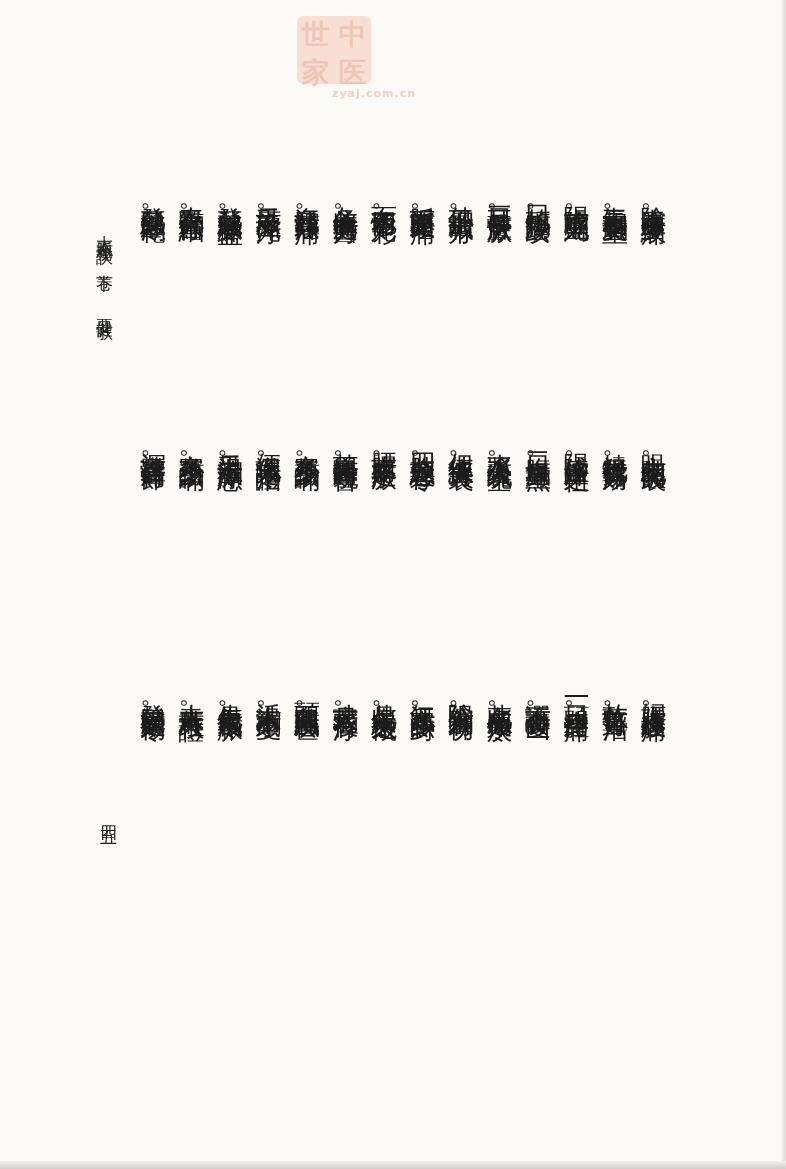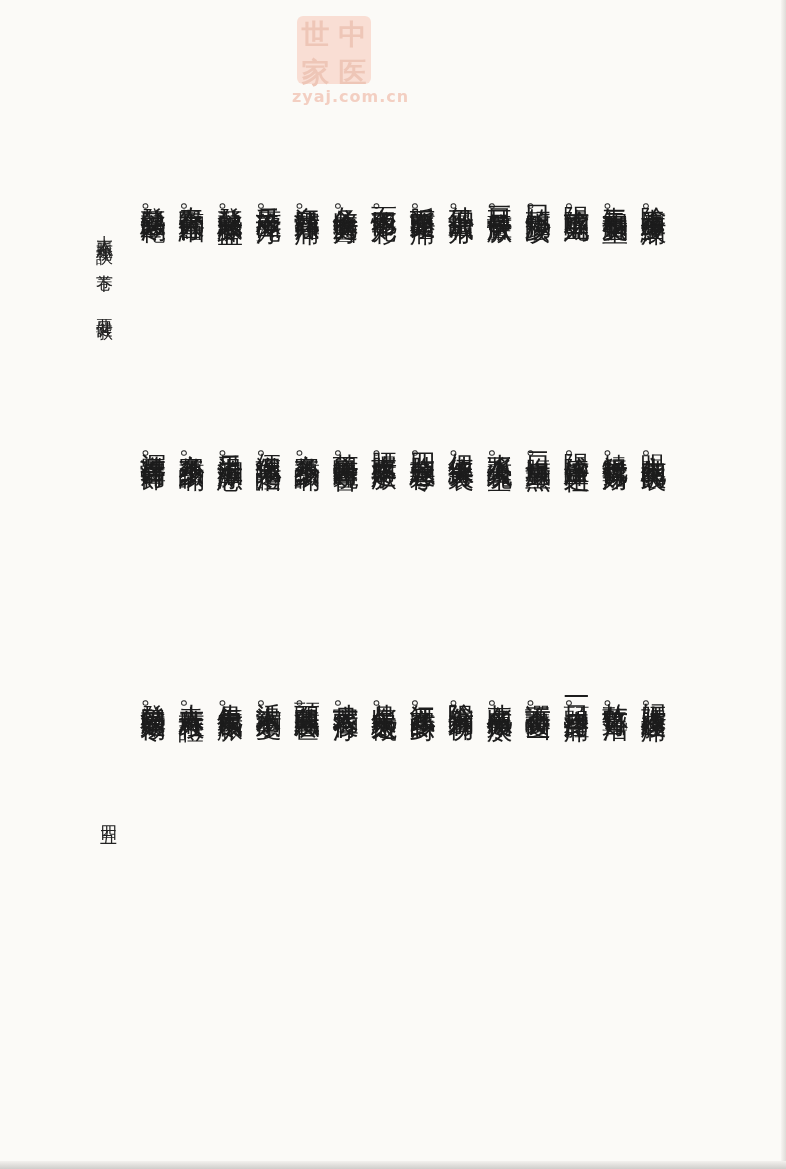--- a/index.html
+++ b/index.html
@@ -26,22 +26,23 @@
   .seal {
     width:74px; height:68px; margin:0 auto;
     background:#f9ded4; border-radius:6px;
     display:grid; grid-template-columns:1fr 1fr; grid-template-rows:1fr 1fr;
     align-items:center; justify-items:center;
     color:#eec6b7; font-size:28px; font-weight:bold;
     font-family:"DejaVu Serif","Liberation Serif",serif;
   }
   .wm-url {
     margin-top:3px; text-align:center;
-    color:#f3cfc2; font-size:16px; font-weight:bold; letter-spacing:1px;
+    color:#f3cfc2; font-size:11px; font-weight:bold; letter-spacing:1px;
     font-family:"DejaVu Sans","Liberation Sans",sans-serif;
+    margin-left:40px;
   }
 
   
   .verse-block {
     position:absolute;
     right:114px;
     width:540px; height:235px;
     writing-mode:vertical-rl;
     text-orientation:upright;
     font-size:26px;

